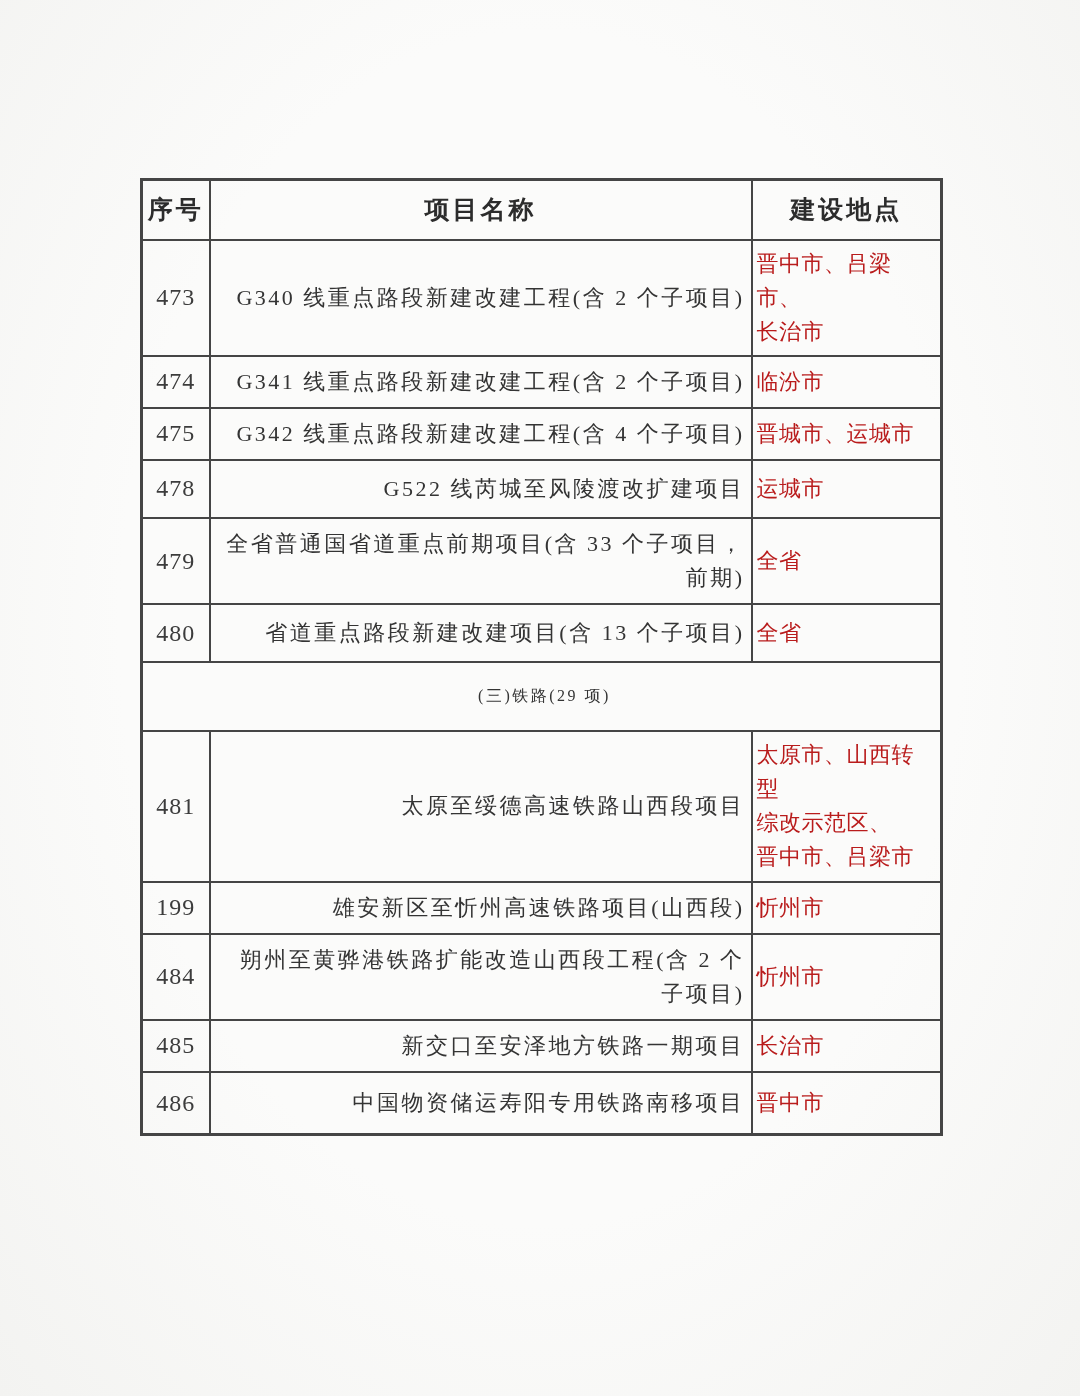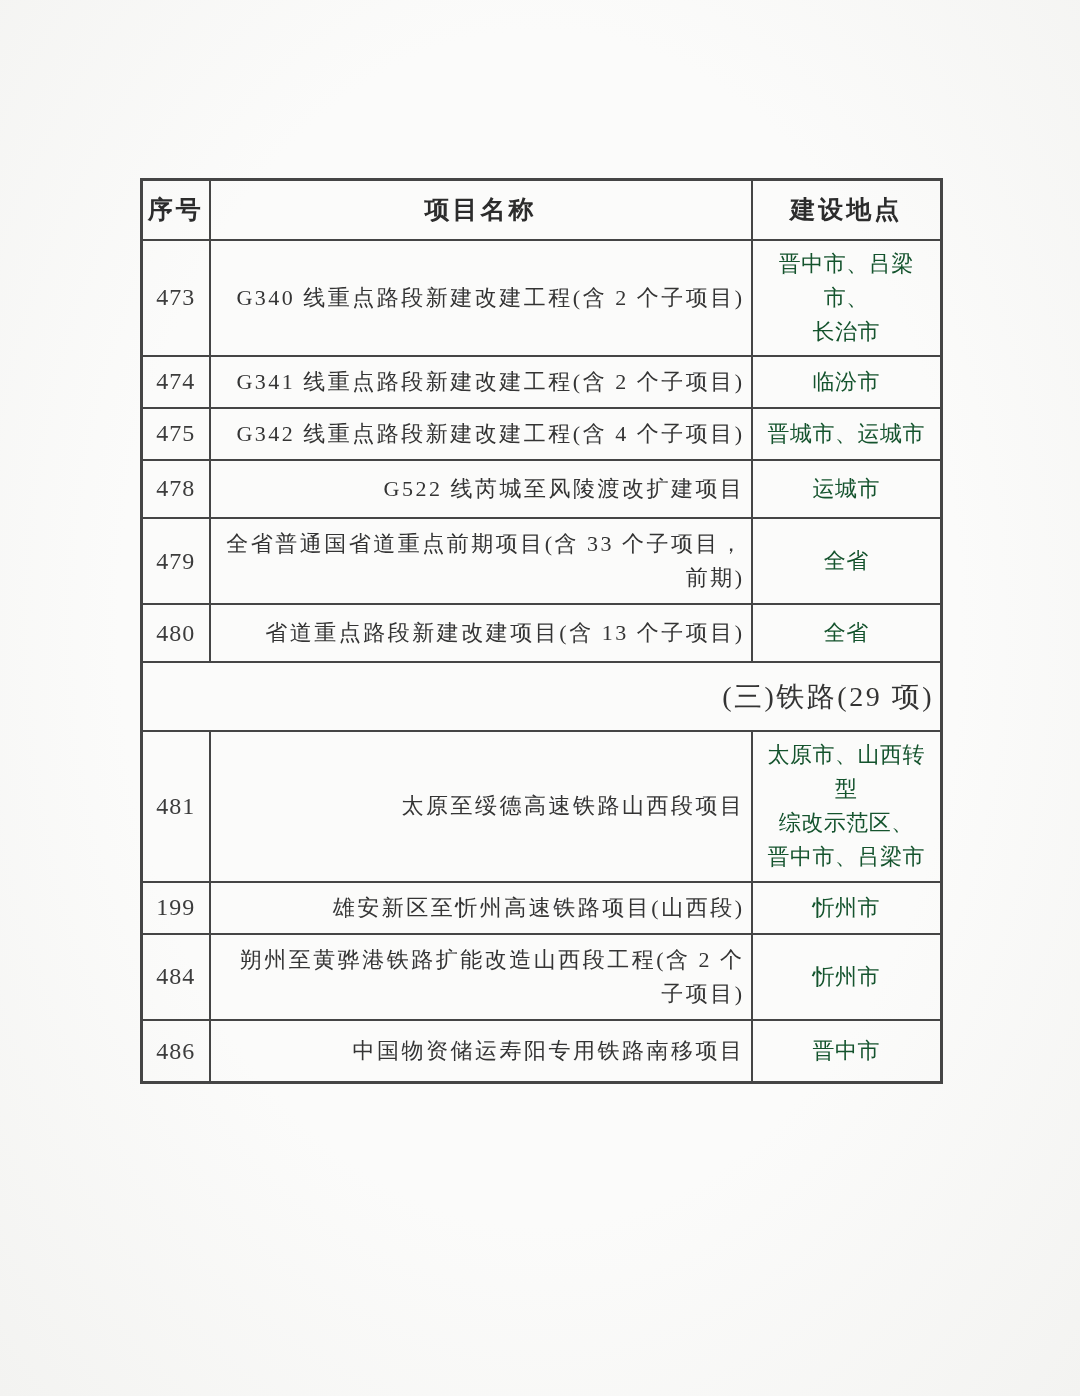--- a/index.html
+++ b/index.html
@@ -27,27 +27,27 @@
   td.c-idx{
     text-align:center;font-size:24px;letter-spacing:1px;color:#3c3c3c;
     padding:2px;
   }
   td.c-name{
     font-size:22px;letter-spacing:2.5px;color:#343434;
     text-align:right;padding:8px 6px 8px 12px;
     white-space:pre-line;line-height:1.55;
   }
   td.c-loc{
-    font-size:22px;letter-spacing:0.5px;color:#14532d;
-    text-align:center;padding:6px 4px;
+    font-size:22px;letter-spacing:0.5px;color:#b91c1c;
+    text-align:left;padding:6px 4px;
     white-space:pre-line;line-height:1.55;
   }
   td.c-section{
-    font-size:28px;letter-spacing:2.5px;color:#343434;
-    text-align:right;padding:8px 6px 8px 12px;
+    font-size:16px;letter-spacing:2.5px;color:#343434;
+    text-align:center;padding:8px 6px 8px 12px;
   }
   
   tr.rh-hdr{height:60px}
   tr.rh-xl{height:150px}
   tr.rh-lg{height:86px}
   tr.rh-md2{height:75px}
   tr.rh-479{height:68px}
   tr.rh-n{height:47px}
   tr.rh-sm{height:58px}
   tr.rh-sec{height:69px}
@@ -116,19 +116,24 @@
       <td class="c-idx">199</td>
       <td class="c-name">雄安新区至忻州高速铁路项目(山西段)</td>
       <td class="c-loc">忻州市</td>
     </tr>
     <tr class="rh-md2">
       <td class="c-idx">484</td>
       <td class="c-name">朔州至黄骅港铁路扩能改造山西段工程(含 2 个
 子项目)</td>
       <td class="c-loc">忻州市</td>
     </tr>
+    <tr class="rh-n">
+      <td class="c-idx">485</td>
+      <td class="c-name">新交口至安泽地方铁路一期项目</td>
+      <td class="c-loc">长治市</td>
+    </tr>
     <tr class="rh-last">
       <td class="c-idx">486</td>
       <td class="c-name">中国物资储运寿阳专用铁路南移项目</td>
       <td class="c-loc">晋中市</td>
     </tr>
   </tbody>
 </table>
 
 </body></html>

